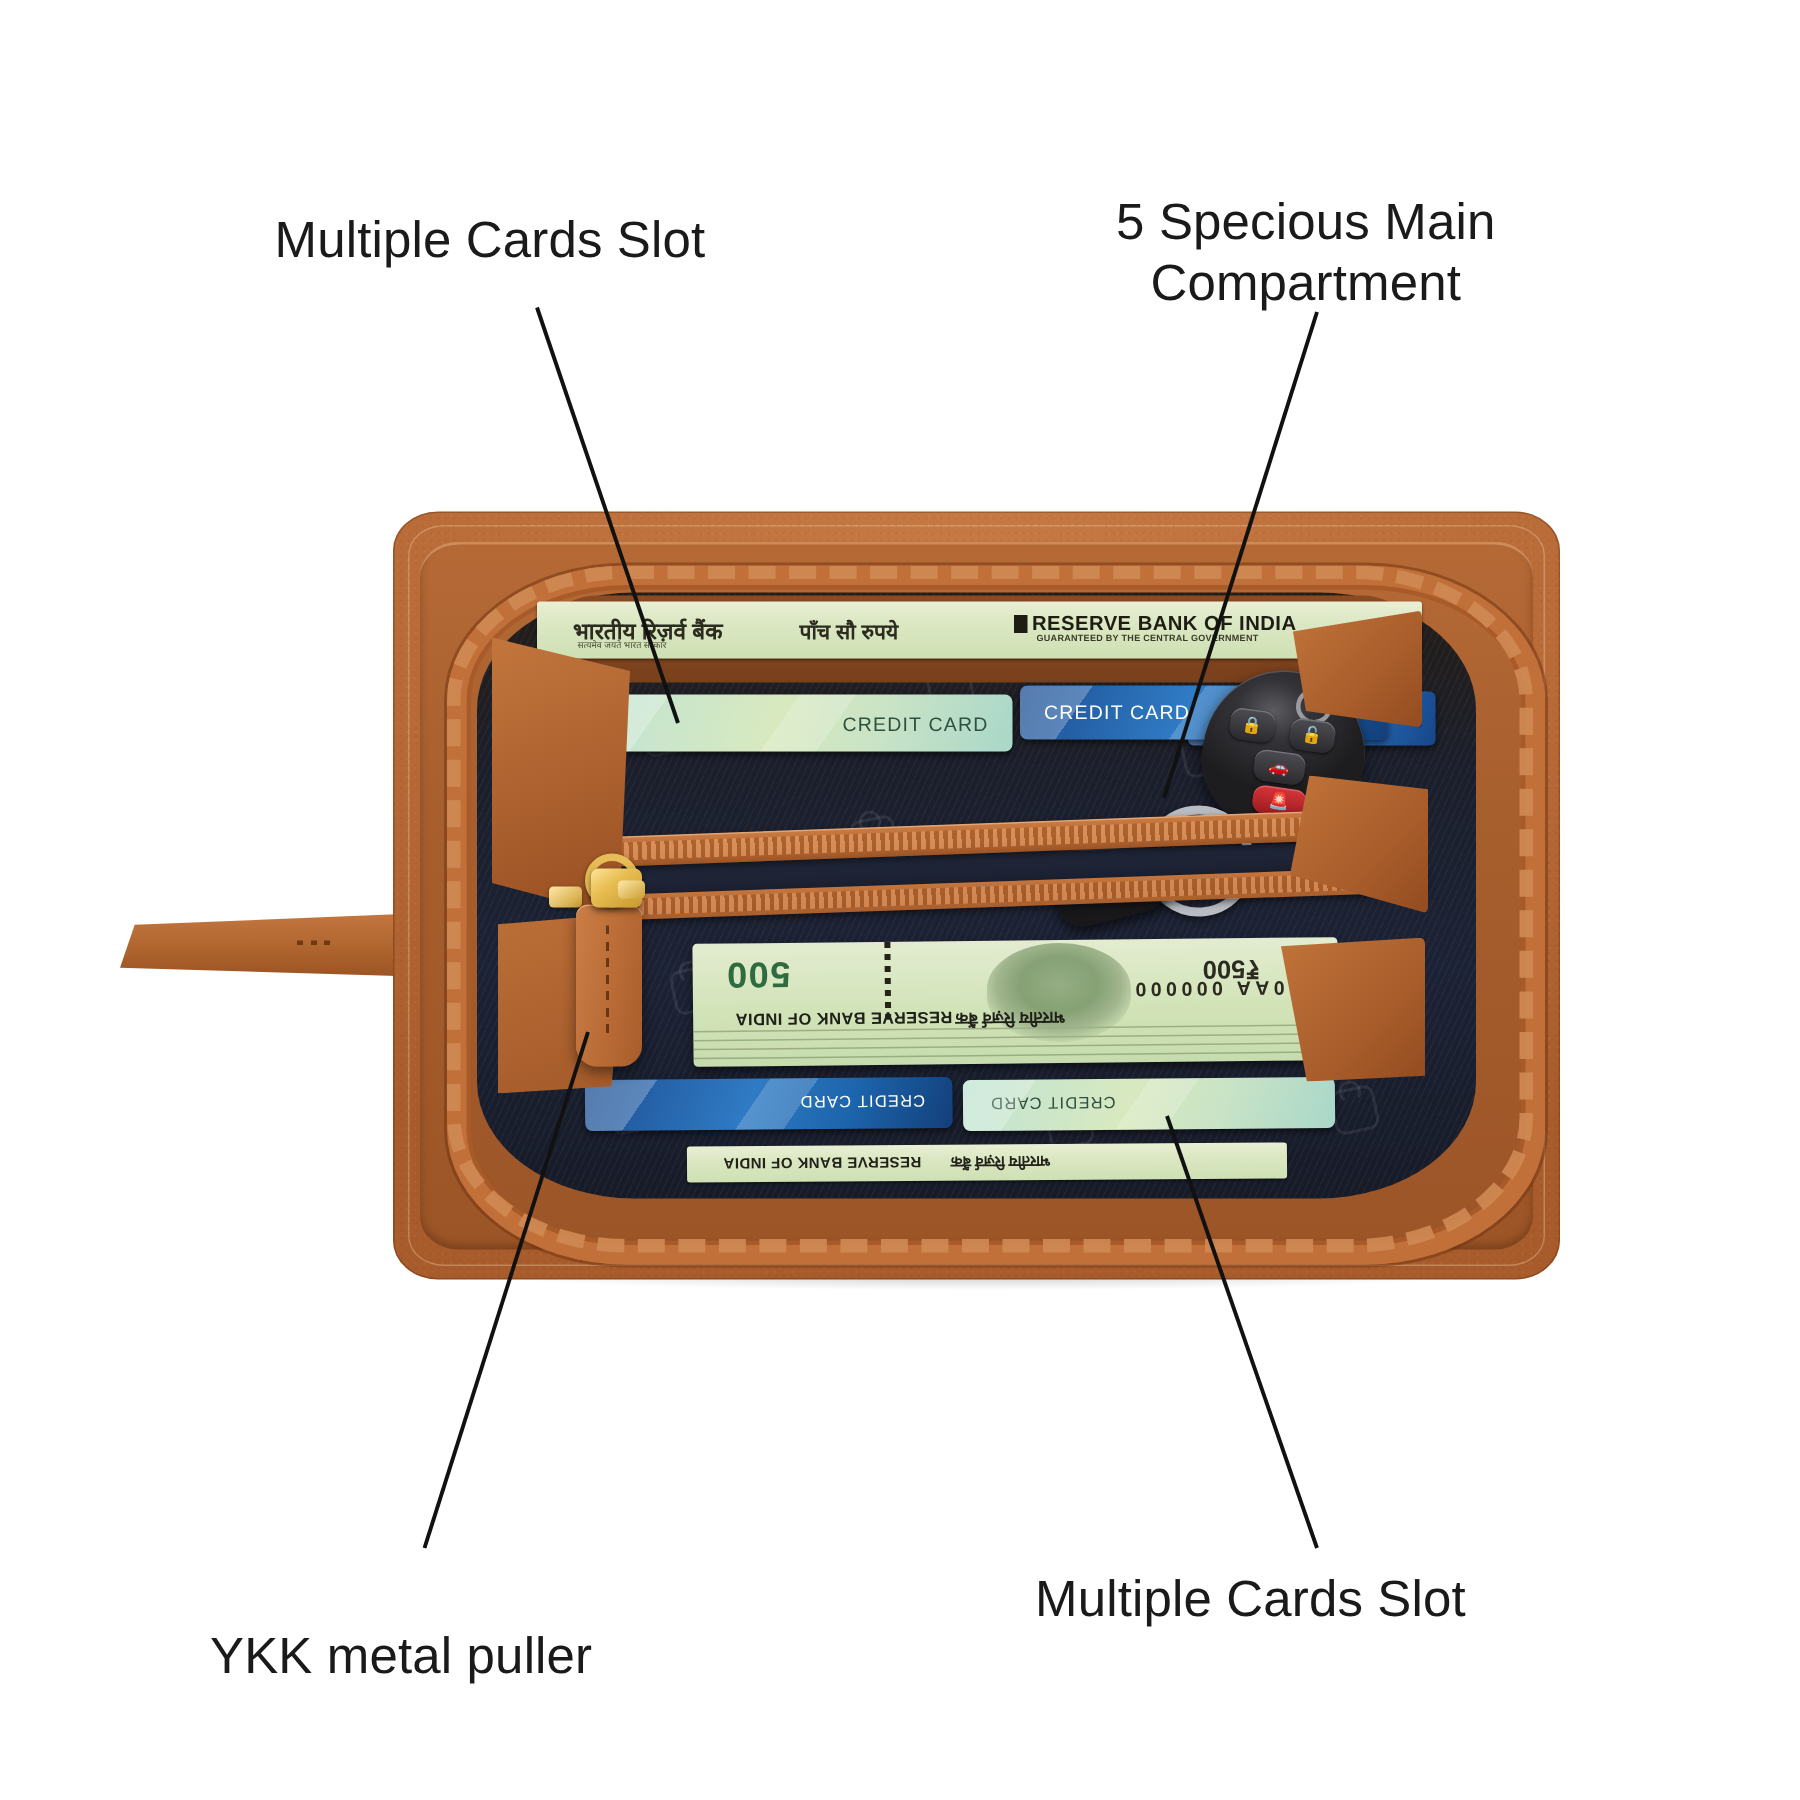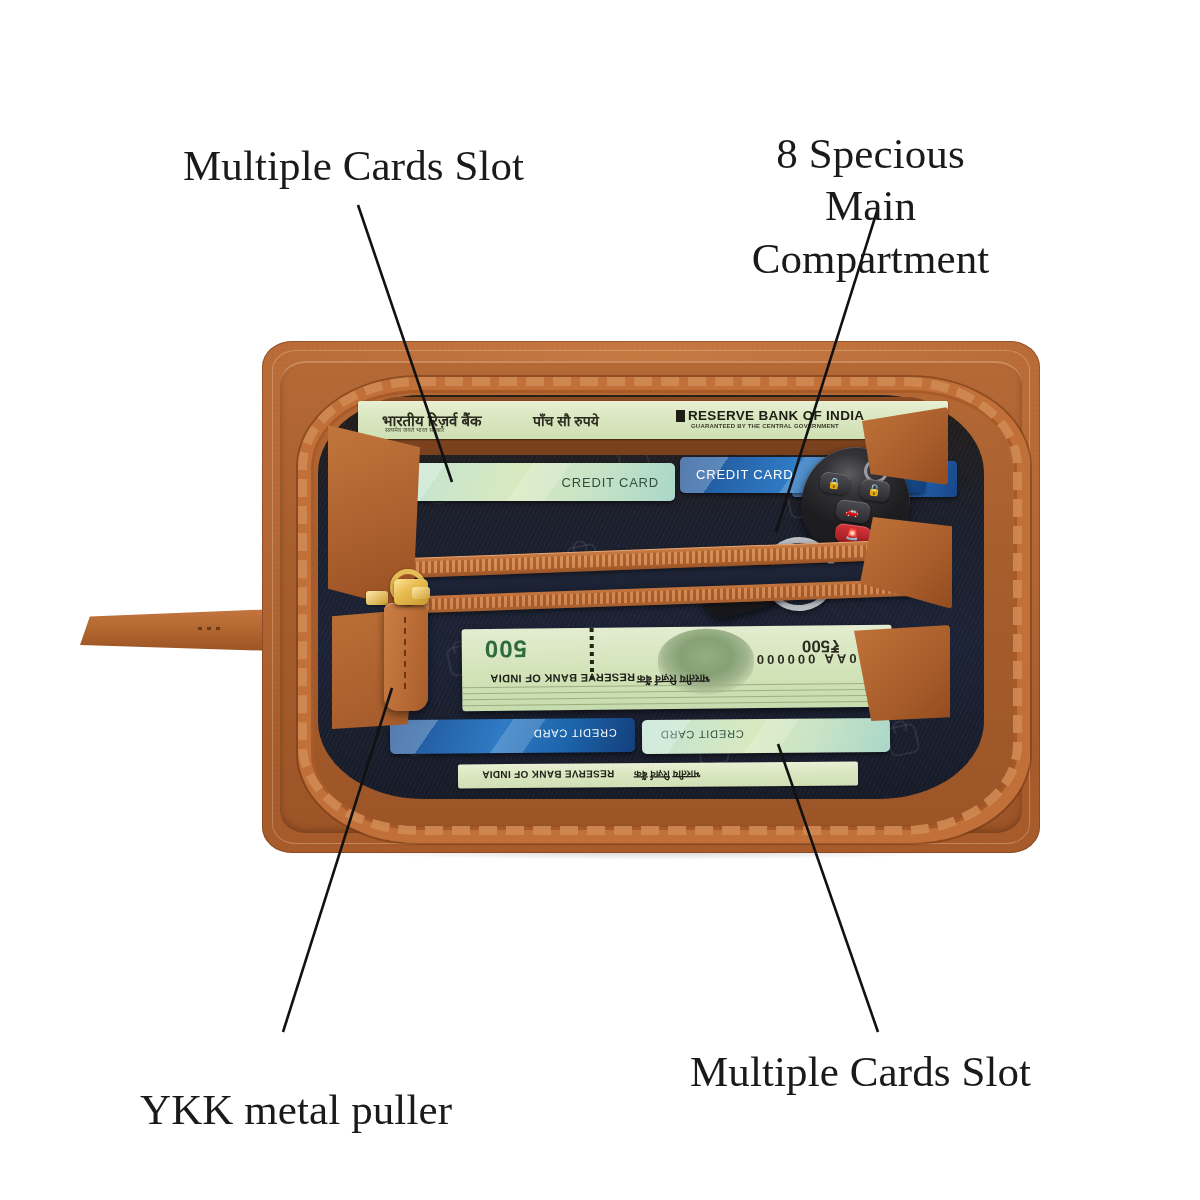--- a/index.html
+++ b/index.html
@@ -1,20 +1,20 @@
 <!DOCTYPE html>
 <html><head>
 <meta charset="utf-8">
 <style>
   html,body{margin:0;padding:0;background:#ffffff;}
   body{width:1200px;height:1200px;overflow:hidden;font-family:"Liberation Sans",sans-serif;}
   #stage{position:relative;width:1200px;height:1200px;background:#fff;}
 
-  .callout{position:absolute;font-family:Liberation Serif, serif;color:#1a1a1a;
-           font-size:43px;font-weight:400;letter-spacing:.1px;line-height:1.22;white-space:pre-line;}
+  .callout{position:absolute;font-family:Liberation Sans, sans-serif;color:#1a1a1a;
+           font-size:34px;font-weight:400;letter-spacing:.1px;line-height:1.22;white-space:pre-line;}
   .c-tl{left:183px;top:140px;text-align:left;}
   .c-tr{left:728px;top:128px;width:285px;text-align:center;}
   .c-bl{left:140px;top:1084px;text-align:left;}
   .c-br{left:690px;top:1046px;text-align:left;}
 
   #leaders{position:absolute;left:0;top:0;width:1200px;height:1200px;pointer-events:none;}
 
   
   #wallet{position:absolute;left:262px;top:341px;width:778px;height:512px;}
 
@@ -344,18 +344,18 @@
   </div>
 
   <svg id="leaders" viewBox="0 0 1200 1200">
     <line x1="358" y1="205" x2="452" y2="482" stroke="#111" stroke-width="2.6"></line>
     <line x1="878" y1="208" x2="776" y2="532" stroke="#111" stroke-width="2.6"></line>
     <line x1="392" y1="688" x2="283" y2="1032" stroke="#111" stroke-width="2.6"></line>
     <line x1="778" y1="744" x2="878" y2="1032" stroke="#111" stroke-width="2.6"></line>
   </svg>
 
   <div class="callout c-tl">Multiple Cards Slot</div>
-  <div class="callout c-tr">8 Specious Main
+  <div class="callout c-tr">5 Specious Main
 Compartment</div>
   <div class="callout c-bl">YKK metal puller</div>
   <div class="callout c-br">Multiple Cards Slot</div>
 
 </div>
 
 </body></html>

